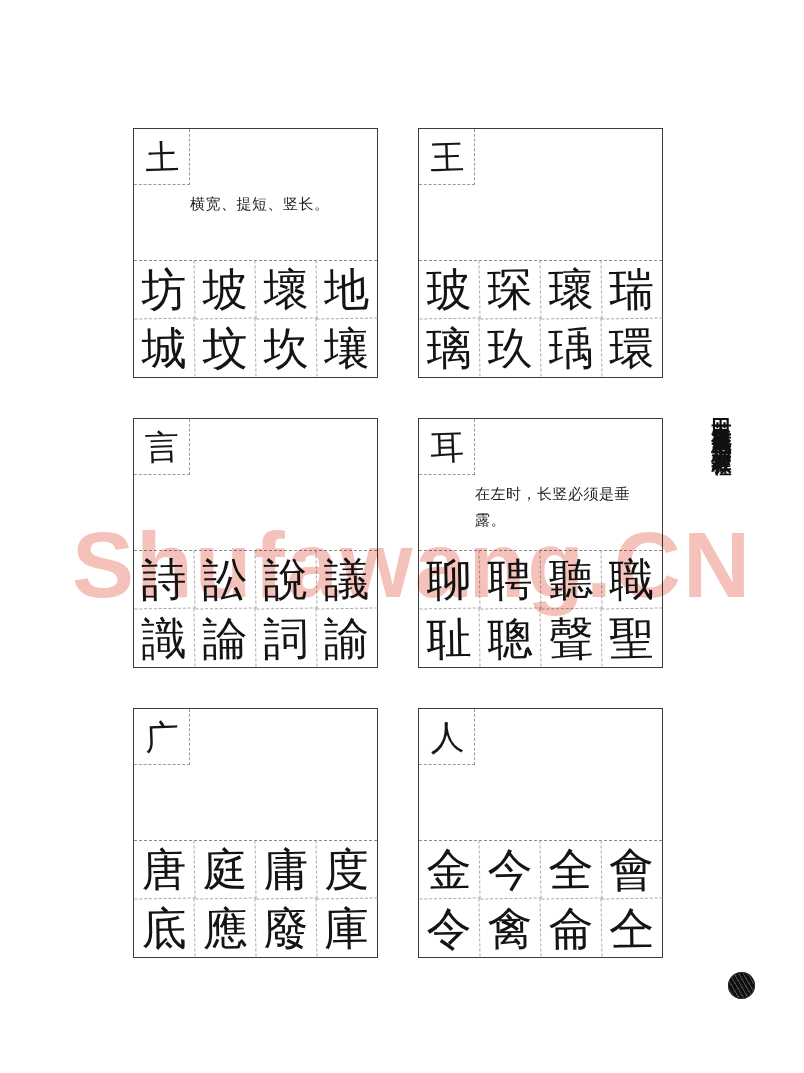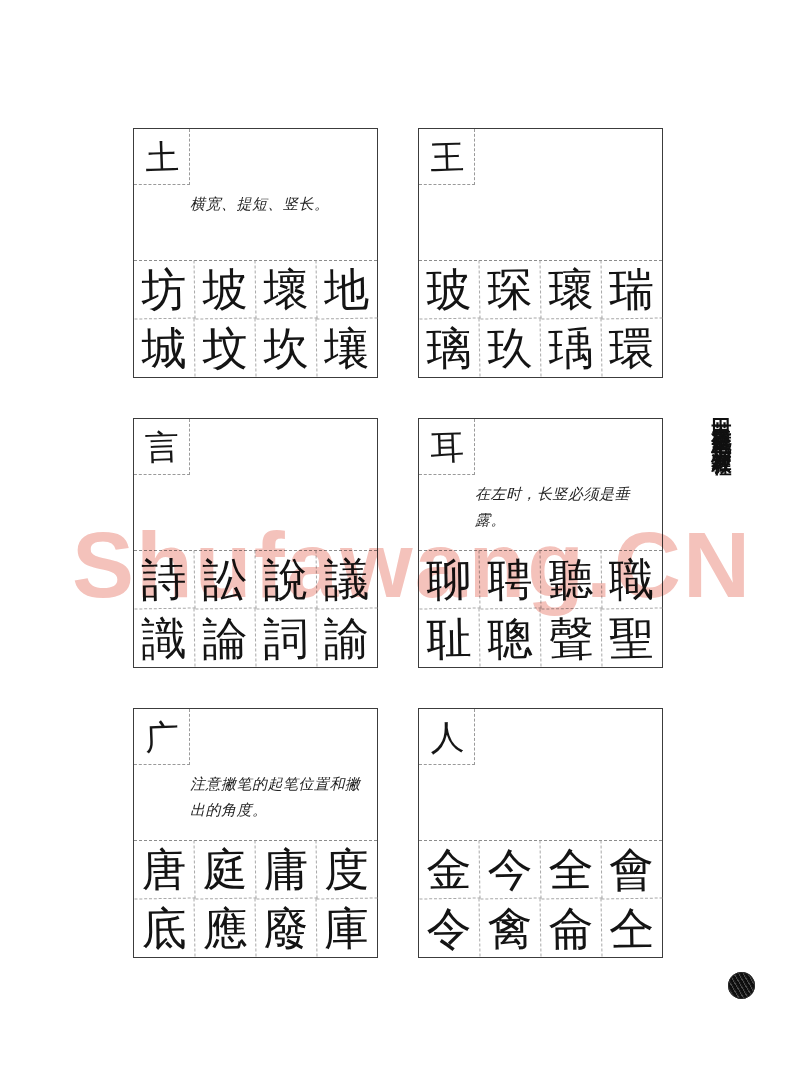--- a/index.html
+++ b/index.html
@@ -17,21 +17,20 @@
     display:flex;align-items:center;justify-content:center;box-sizing:border-box;
   }
   .radical{
     font-size:34px;color:#161616;font-family:"DejaVu Serif", serif;
     transform:rotate(-2deg);line-height:1;
   }
   .instruction{
     position:absolute;left:56px;top:62px;width:180px;
     font-size:15px;line-height:1.75;color:#1f1f1f;letter-spacing:0.5px;
     font-family:"Liberation Serif", serif;
-    font-style:italic;
   }
   .chargrid{
     position:absolute;left:0;top:131px;width:100%;height:117px;
     border-top:1px dashed #8c8c8c;box-sizing:border-box;
     display:grid;grid-template-columns:repeat(4,1fr);grid-template-rows:1fr 1fr;
   }
   .char-cell{
     display:flex;align-items:center;justify-content:center;
     border-right:1px dashed #a8a8a8;border-bottom:1px dashed #a8a8a8;
     font-size:45px;color:#141414;font-family:"DejaVu Serif", serif;
@@ -123,21 +122,20 @@
     <div class="char-cell">聰</div>
     <div class="char-cell">聲</div>
     <div class="char-cell">聖</div>
   </div>
 </div>
 
 <div class="section" style="left:133px;top:708px;">
   <div class="radical-cell">
     <span class="radical">广</span>
   </div>
-  <div class="instruction">注意撇笔的起笔位置和撇出的角度。</div>
   <div class="chargrid">
     <div class="char-cell">唐</div>
     <div class="char-cell">庭</div>
     <div class="char-cell">庸</div>
     <div class="char-cell">度</div>
     <div class="char-cell">底</div>
     <div class="char-cell">應</div>
     <div class="char-cell">廢</div>
     <div class="char-cell">庫</div>
   </div>

